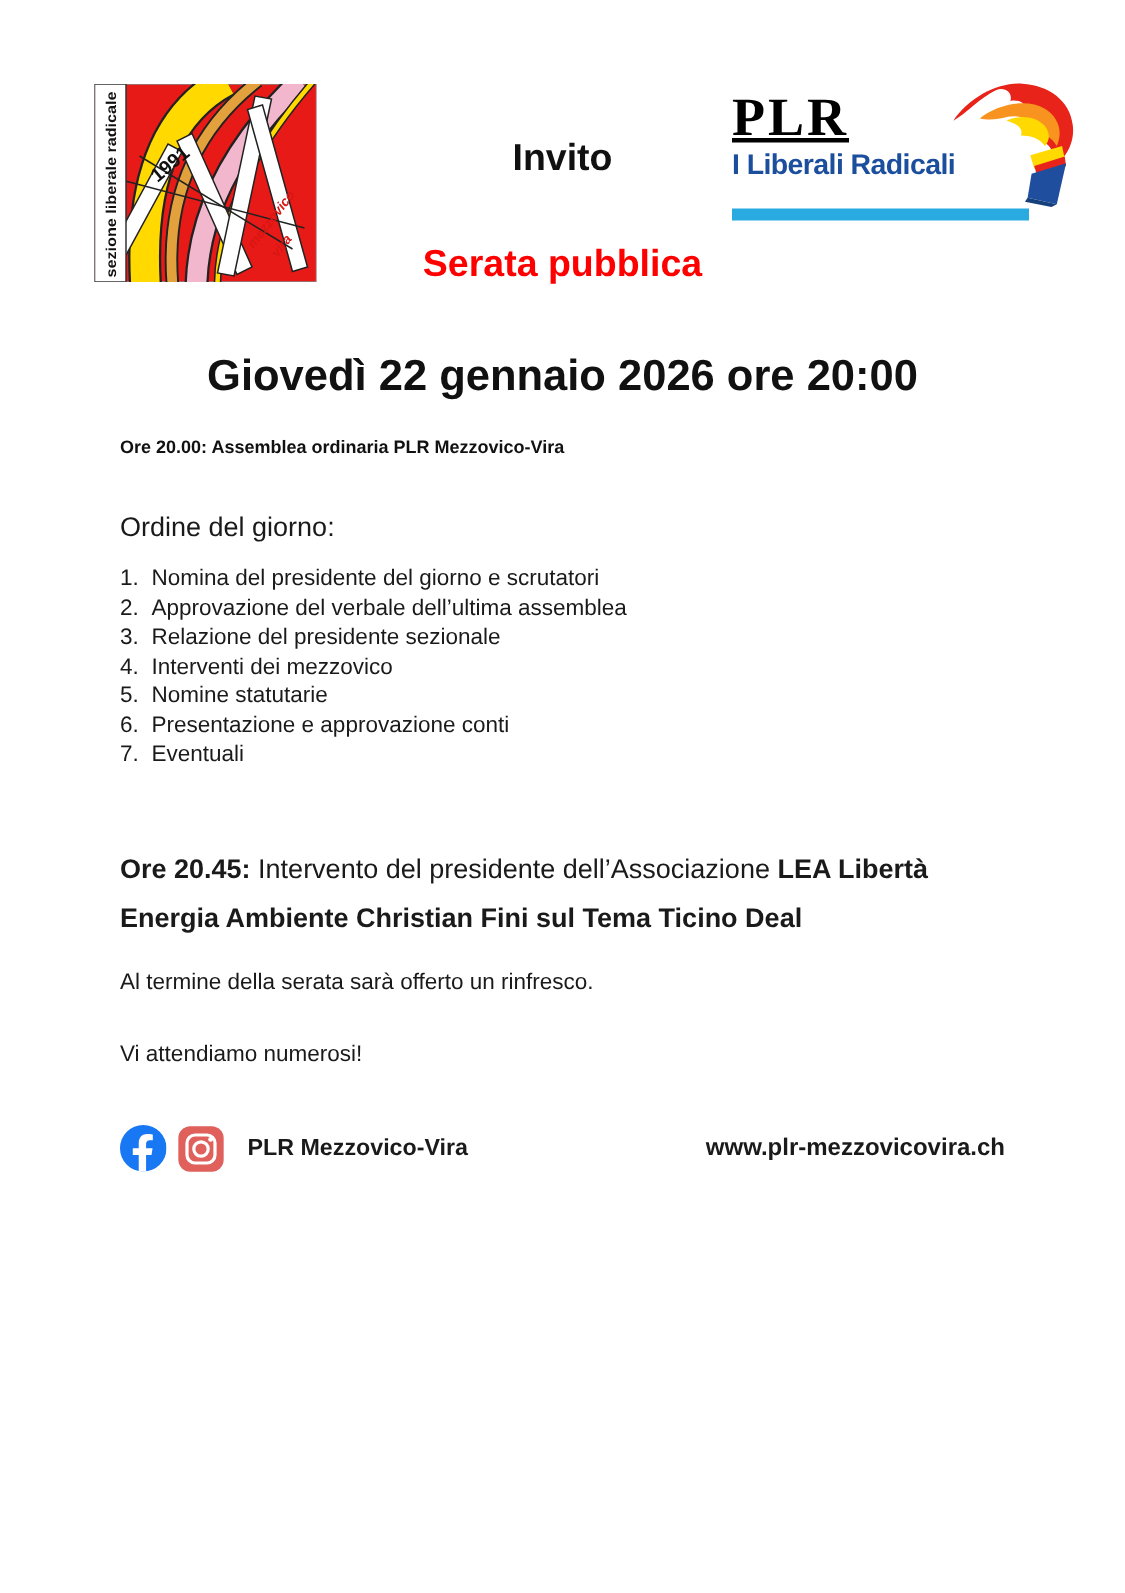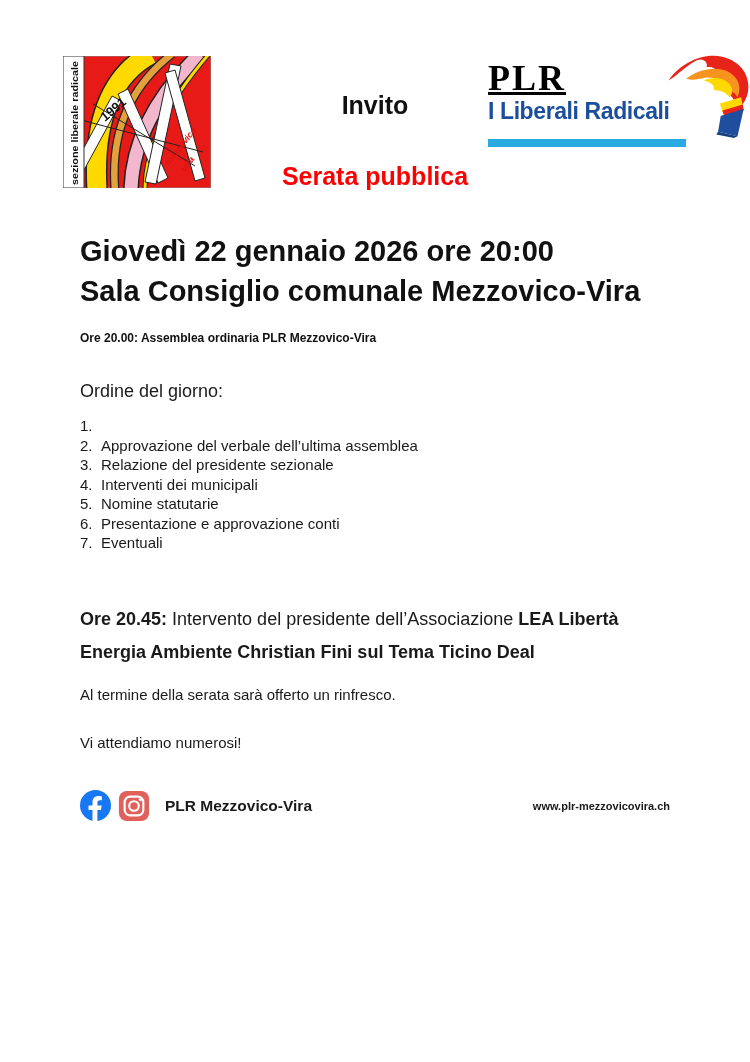--- a/index.html
+++ b/index.html
@@ -15,45 +15,45 @@
   .section-logo{position:absolute;left:63px;top:56px;width:148px;height:132px;}
   .plr-logo{position:absolute;left:488px;top:54px;width:200px;}
   .plr-row{display:flex;align-items:flex-start;}
   .plr-texts{padding-top:4px;}
   .plr-acronym{
     font-family:"Liberation Serif", serif;
     font-weight:bold;font-size:36px;line-height:40px;
     color:#000000;letter-spacing:2px;text-decoration:underline;
   }
   .plr-tagline{
-    font-weight:bold;font-size:23px;line-height:20px;margin-top:3px;
+    font-weight:bold;font-size:19px;line-height:20px;margin-top:3px;
     color:#1C4E9E;letter-spacing:-0.4px;white-space:nowrap;
   }
   .flame-svg{width:94px;height:84px;margin-left:-6px;flex:none;}
   .plr-bar{height:8px;width:198px;background:#29ABE2;margin-top:1px;}
   
   .content{padding:92px 80px 0 80px;}
   .title-invito{font-size:25px;font-weight:bold;text-align:center;line-height:26px;color:#111;}
   .title-serata{font-size:25px;font-weight:bold;text-align:center;line-height:26px;color:#FF0000;margin-top:45px;}
-  .date-block{margin-top:42px;font-size:29px;font-weight:bold;line-height:40px;color:#111;}
+  .date-block{margin-top:42px;text-align:center;font-size:29px;font-weight:bold;line-height:40px;color:#111;}
   .agenda-header{margin-top:20px;font-size:12px;font-weight:bold;color:#111;}
   .agenda-label{margin-top:36px;font-size:18px;}
   .agenda-list{margin-top:14px;}
   .agenda-item{display:flex;font-size:15px;line-height:19.5px;}
   .agenda-item .num{width:21px;flex:none;}
   .speech{margin-top:50px;font-size:18px;line-height:33px;}
   .speech b{font-weight:bold;}
   .refresh-line{margin-top:16px;font-size:15px;line-height:19px;}
   .closing-line{margin-top:29px;font-size:15px;line-height:19px;}
   
   .footer{display:flex;align-items:center;margin-top:38px;}
   .fb-icon{width:31px;height:31px;flex:none;}
   .ig-icon{width:32px;height:32px;flex:none;margin-left:7px;}
   .social-label{margin-left:15px;font-size:15.5px;font-weight:bold;}
-  .website{margin-left:auto;font-size:11px;font-weight:bold;}
+  .website{margin-left:auto;font-size:16px;font-weight:bold;}
 </style>
 </head>
 <body>
 
 <div class="page">
 
   <div class="section-logo">
     <svg viewBox="0 0 148 132" width="148" height="132">
 
       <rect x="0" y="0" width="148" height="132" fill="#E81A17" stroke="#888" stroke-width="1"></rect>
@@ -107,42 +107,42 @@
     <div class="plr-bar"></div>
   </div>
 
   <div class="content">
     <div class="title-invito">Invito</div>
 
     <div class="title-serata">Serata pubblica</div>
 
     <div class="date-block">
       <div>Giovedì 22 gennaio 2026 ore 20:00</div>
-      <div>Sala Consiglio comunale Mezzovico-Vira</div>
     </div>
 
     <div class="agenda-header">Ore 20.00: Assemblea ordinaria PLR Mezzovico-Vira</div>
 
     <div class="agenda-label">Ordine del giorno:</div>
 
     <div class="agenda-list">
       <div class="agenda-item">
         <span class="num">1.</span>
+        <span>Nomina del presidente del giorno e scrutatori</span>
       </div>
       <div class="agenda-item">
         <span class="num">2.</span>
         <span>Approvazione del verbale dell’ultima assemblea</span>
       </div>
       <div class="agenda-item">
         <span class="num">3.</span>
         <span>Relazione del presidente sezionale</span>
       </div>
       <div class="agenda-item">
         <span class="num">4.</span>
-        <span>Interventi dei municipali</span>
+        <span>Interventi dei mezzovico</span>
       </div>
       <div class="agenda-item">
         <span class="num">5.</span>
         <span>Nomine statutarie</span>
       </div>
       <div class="agenda-item">
         <span class="num">6.</span>
         <span>Presentazione e approvazione conti</span>
       </div>
       <div class="agenda-item">

